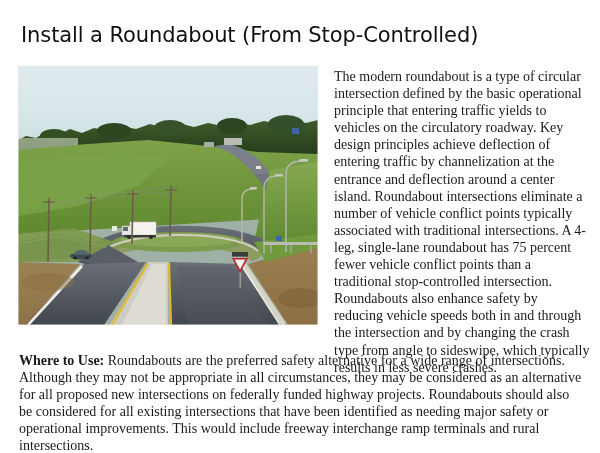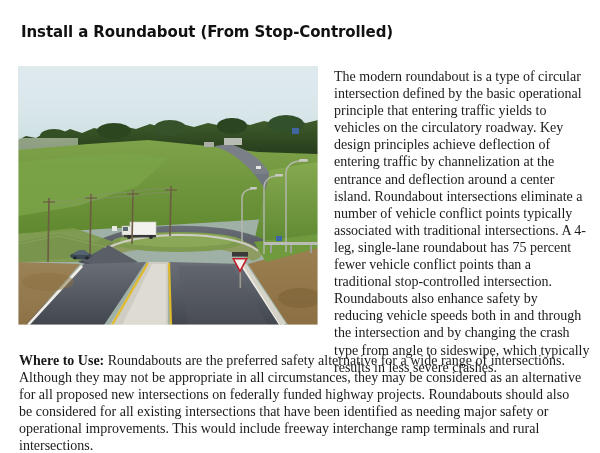--- a/index.html
+++ b/index.html
@@ -16,22 +16,22 @@
     color: #181818;
     -webkit-font-smoothing: antialiased;
   }
 
   
   .page-title {
     position: absolute;
     left: 21px;
     top: 23px;
     font-family: "DejaVu Sans", "Liberation Sans", sans-serif;
-    font-weight: bold;
-    font-size: 15px;
+    font-weight: normal;
+    font-size: 21px;
     letter-spacing: -0.1px;
     color: #111111;
     white-space: nowrap;
   }
 
   
   .photo {
     position: absolute;
     left: 18px;
     top: 66px;

